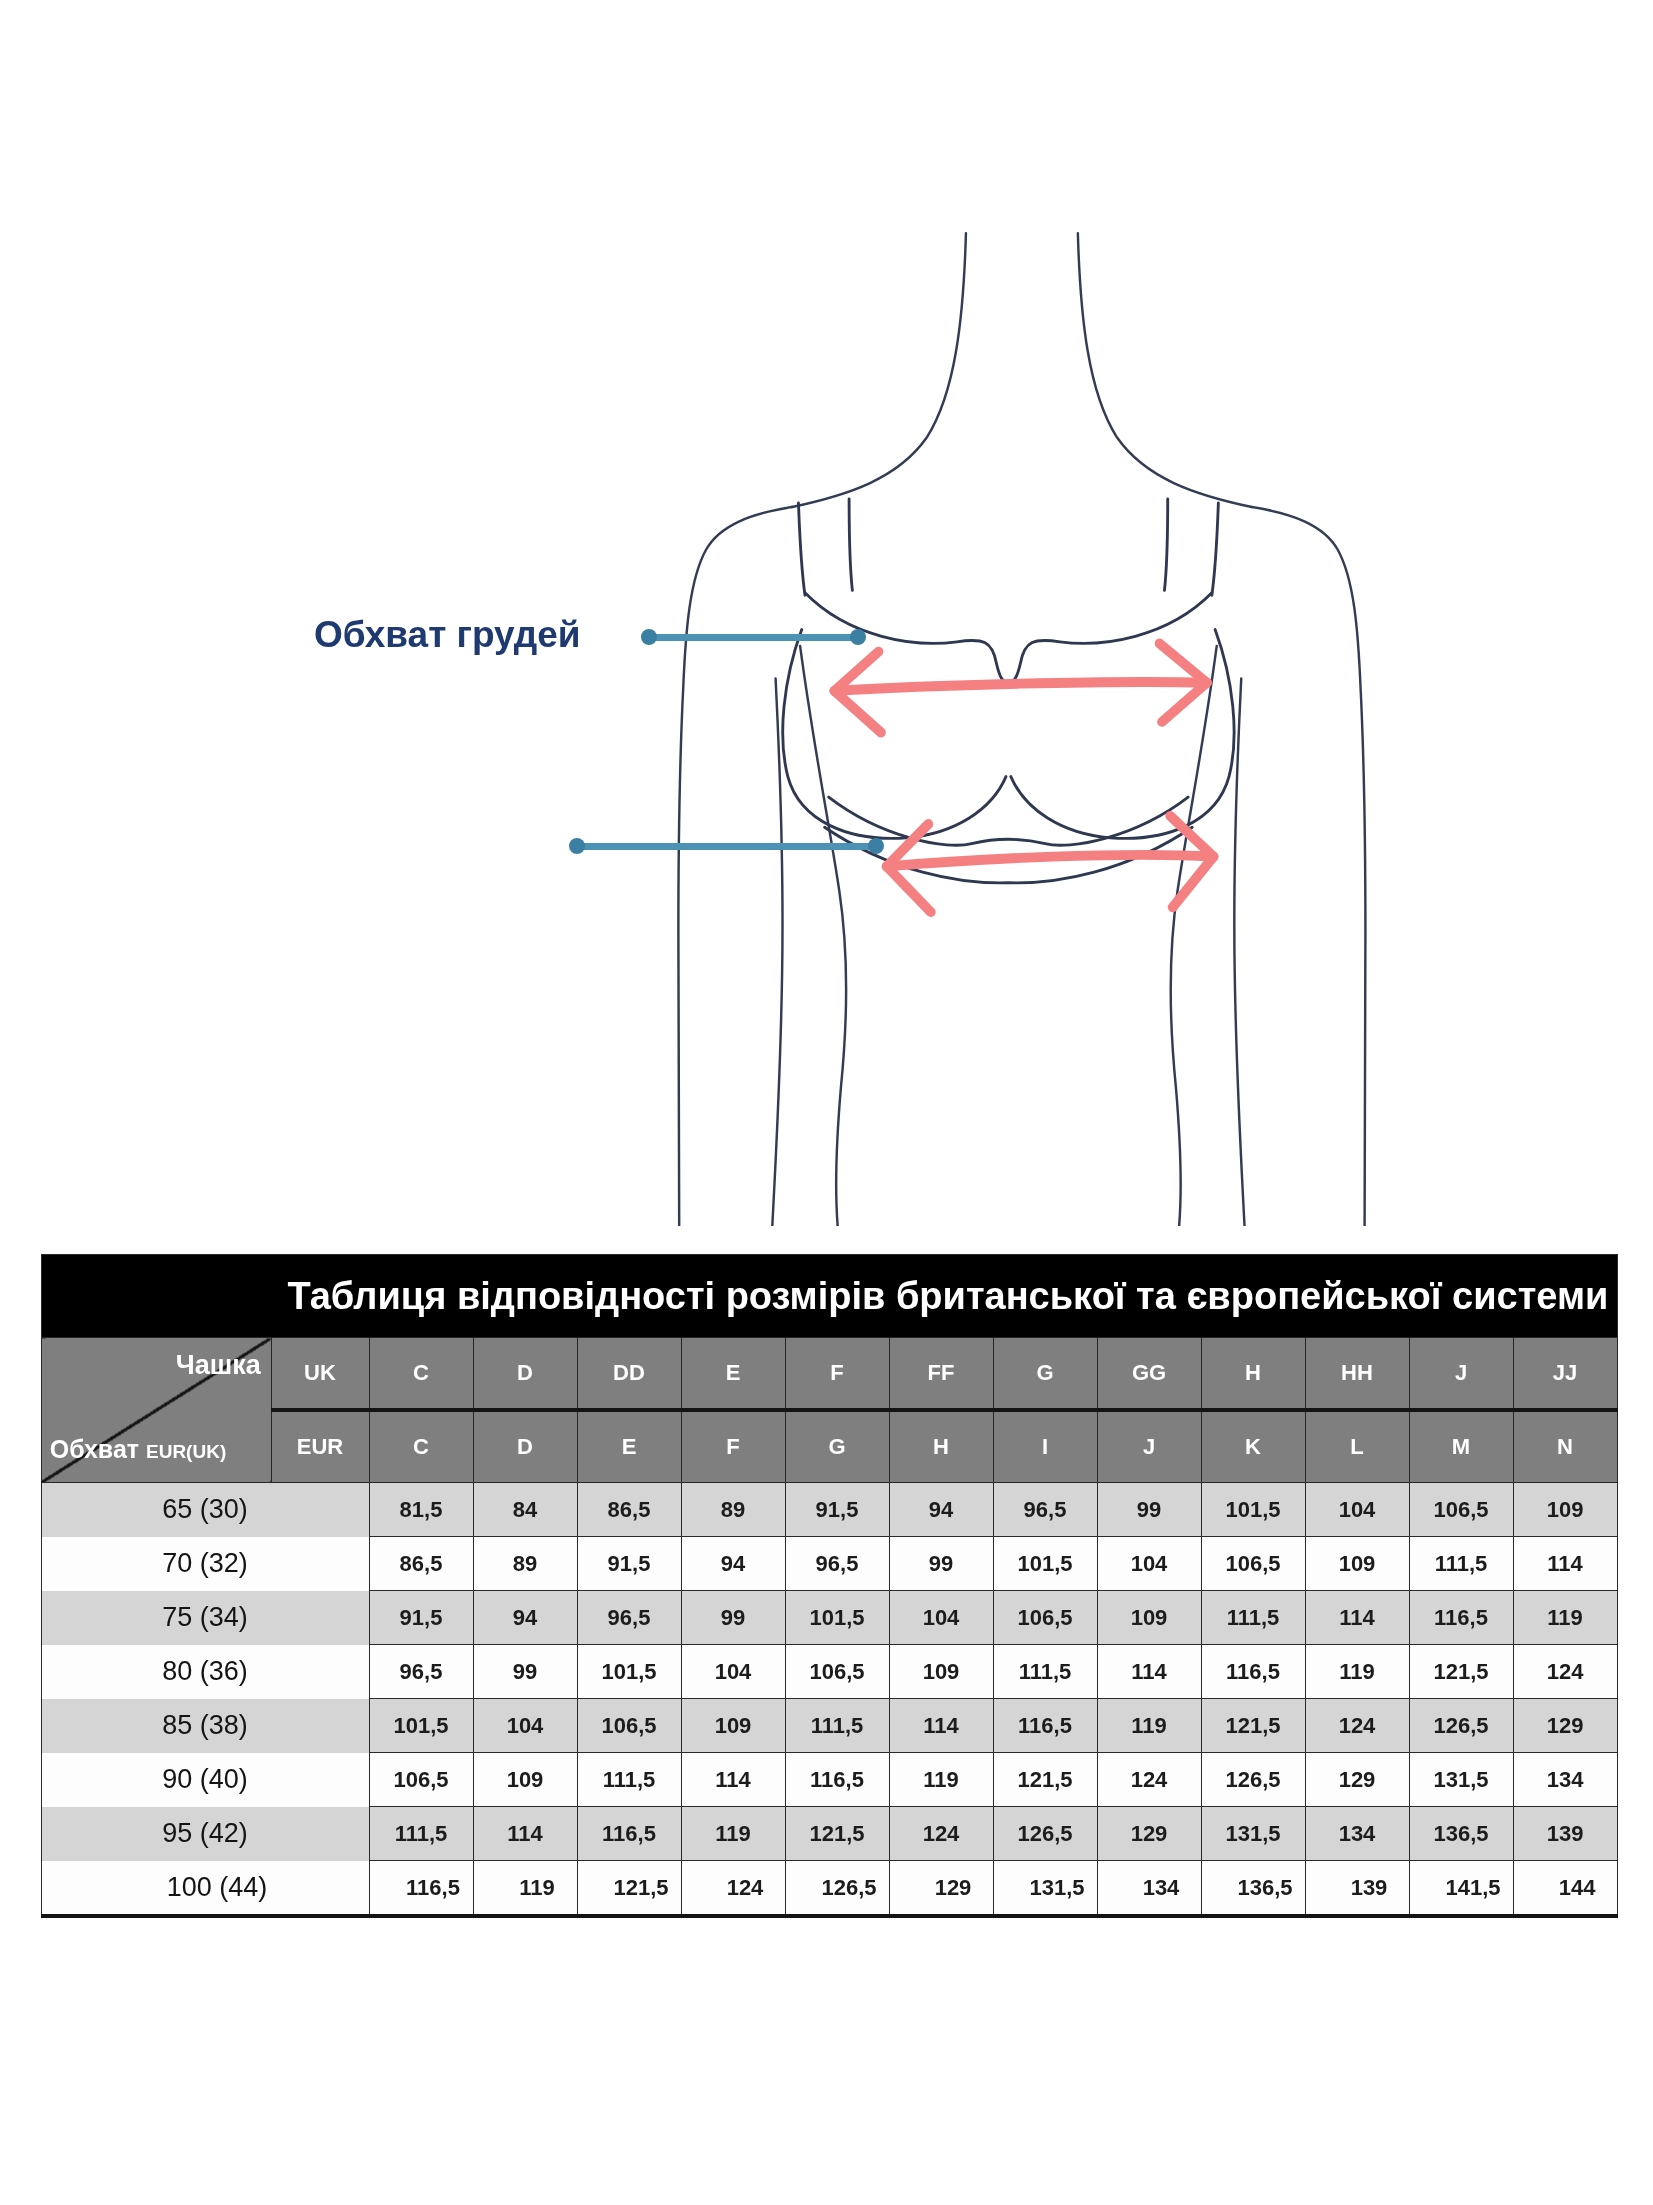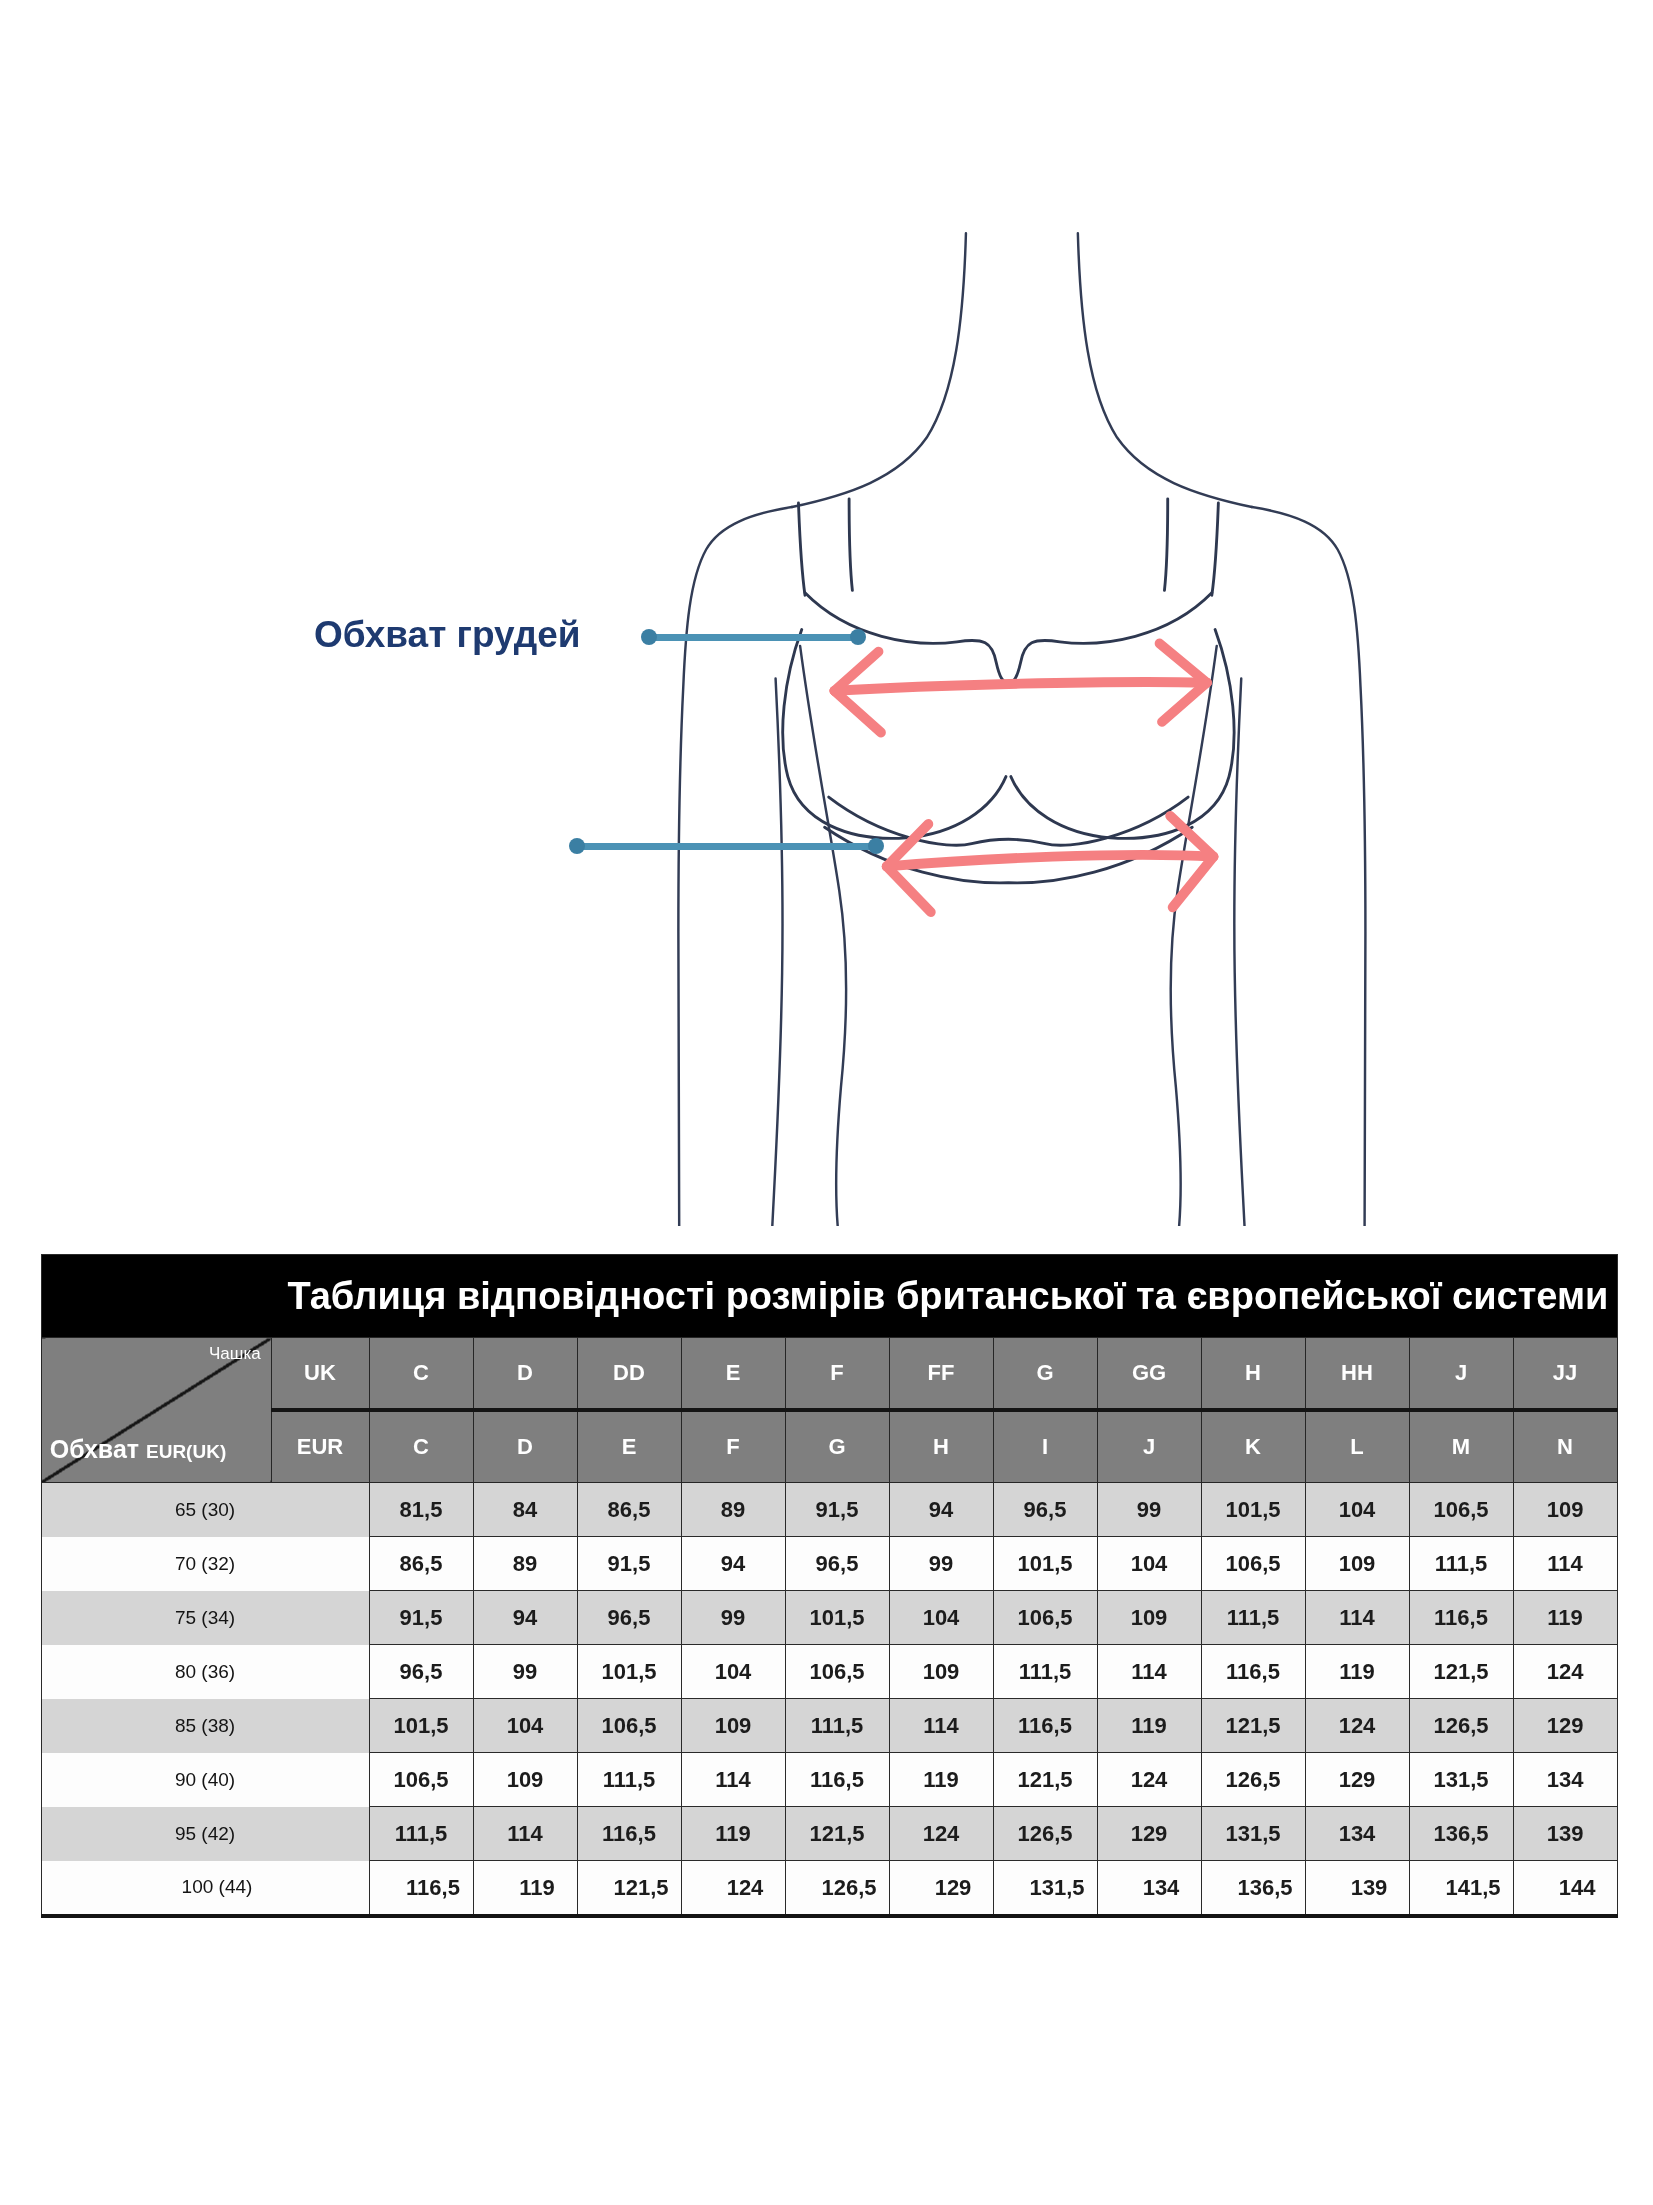--- a/index.html
+++ b/index.html
@@ -50,30 +50,30 @@
   .corner-cell {
     background:
       linear-gradient(to bottom right,
         rgba(0,0,0,0) calc(50% - 1.6px), #161616 calc(50% - 1.6px),
         #161616 calc(50% + 1.6px), rgba(0,0,0,0) calc(50% + 1.6px)),
       #7f7f7f;
     border: 1.6px solid #262626;
     position: relative;
   }
   .corner-top {
-    position: absolute; top: 6px; right: 9.8px;
-    color: #ffffff; font-size: 17px; font-weight: 400;
+    position: absolute; top: 12px; right: 9.8px;
+    color: #ffffff; font-size: 27px; font-weight: 700;
   }
   .corner-bottom {
     position: absolute; bottom: 18px; left: 8.2px;
     color: #ffffff; font-size: 25px; font-weight: 700; white-space: nowrap;
   }
   .corner-bottom .sub { font-size: 19px; font-weight: 700; }
   .rowlabel {
-    border: none; font-size: 19px; font-weight: 400; color: #141414;
+    border: none; font-size: 27px; font-weight: 400; color: #141414;
     height: 53px;
   }
   .dcell {
     border: 1.6px solid #2a2a2a; font-size: 22px; font-weight: 700;
     color: #1c1c1c; height: 53px;
   }
   tr.gray  .rowlabel, tr.gray  .dcell { background: #d5d5d5; }
   tr.white .rowlabel, tr.white .dcell { background: #fdfdfd; }
   tr.last .rowlabel, tr.last .dcell { border-bottom: 4.9px solid #141414; padding-left: 24px; }
 </style>

